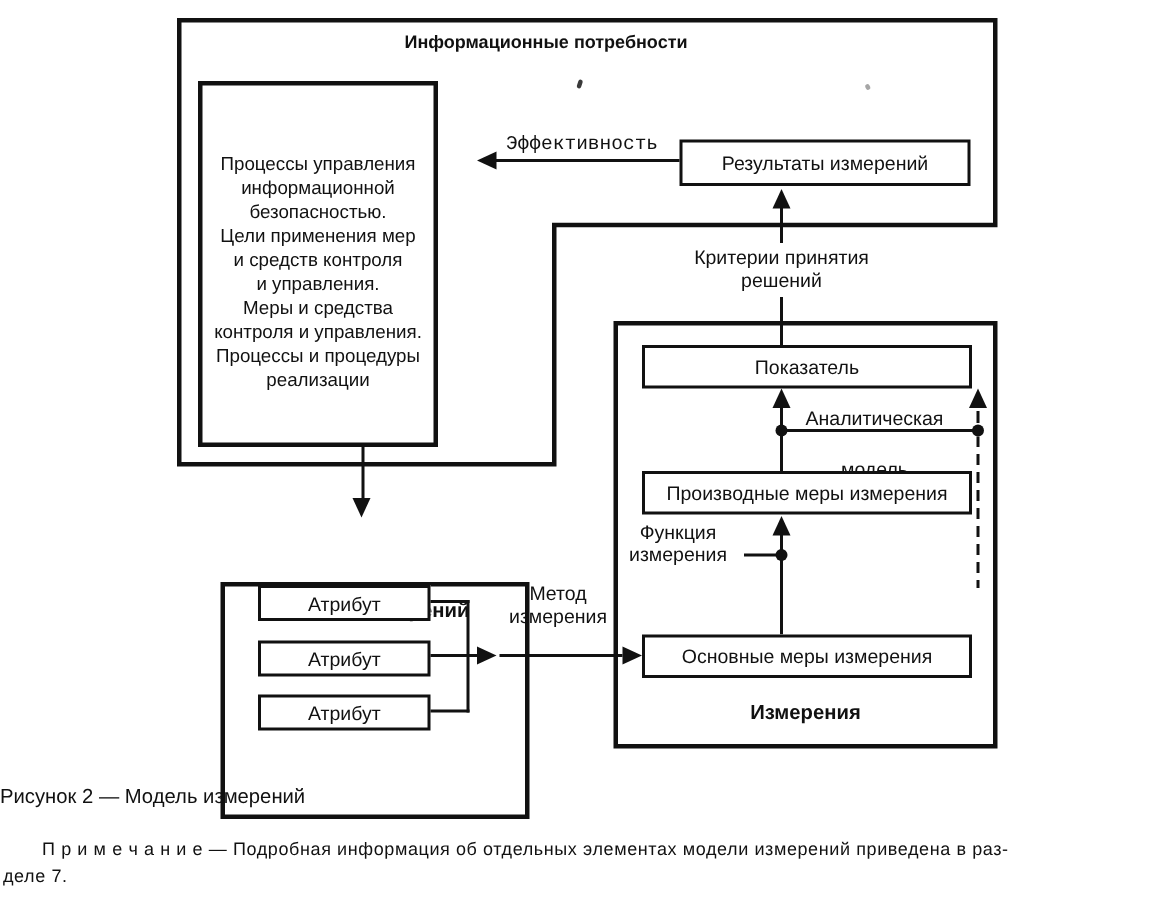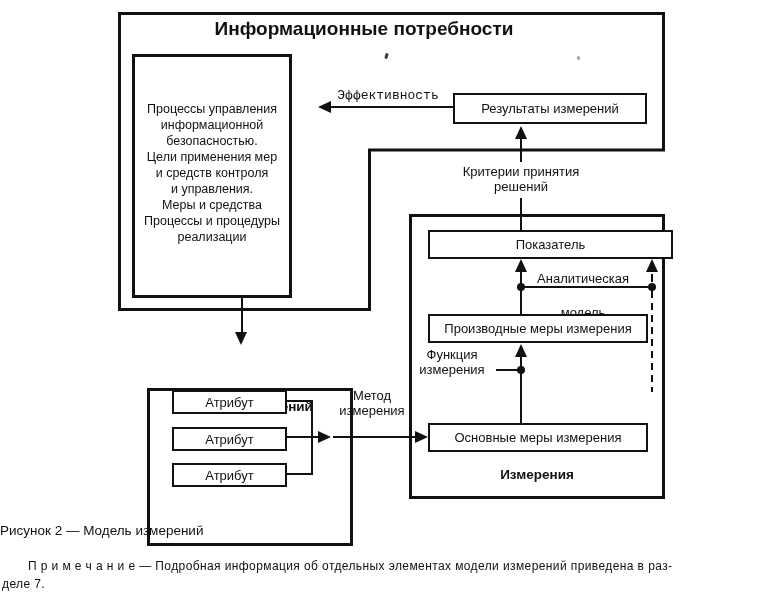--- a/index.html
+++ b/index.html
@@ -94,34 +94,35 @@
 </style>
 </head>
 <body>
 
 <div class="page">
 
   <svg class="abs" style="left:0;top:0;" width="776" height="599" viewBox="0 0 776 599">
     <path d="M119.5,13.5 H663.5 V150 H369.5 V309.5 H119.5 Z" fill="none" stroke="#111111" stroke-width="3"></path>
   </svg>
 
-  <div class="lbl bold" style="left:119px;top:21px;width:490px;font-size:19px;">Информационные потребности</div>
+  <div class="lbl bold" style="left:119px;top:21px;width:490px;font-size:12px;">Информационные потребности</div>
 
   <div class="speck" style="left:385px;top:53px;width:3px;height:6px;transform:rotate(18deg);"></div>
   <div class="speck" style="left:577px;top:56px;width:3px;height:4px;opacity:0.45;transform:rotate(-30deg);"></div>
 
   <div class="thickbox" style="left:132px;top:54px;width:160px;height:244px;">
     <div class="proc-text">
       <div>Процессы управления</div>
       <div>информационной</div>
       <div>безопасностью.</div>
       <div>Цели применения мер</div>
       <div>и средств контроля</div>
       <div>и управления.</div>
       <div>Меры и средства</div>
+      <div>контроля и управления.</div>
       <div>Процессы и процедуры</div>
       <div>реализации</div>
     </div>
   </div>
 
   <div class="box" style="left:453px;top:93px;width:194px;height:31px;">
     <span>Результаты измерений</span>
   </div>
 
   <div class="lbl" style="left:330px;top:88px;width:116px;font-family:Liberation Mono, monospace;">Эффективность</div>
@@ -134,21 +135,21 @@
     <div>Критерии принятия</div>
     <div>решений</div>
   </div>
   <div class="vline" style="left:520px;top:198px;width:2px;height:17px;"></div>
 
   <div class="thickbox" style="left:409px;top:214px;width:256px;height:285px;"></div>
   <div class="lbl bold" style="left:409px;top:467px;width:256px;font-size:13.5px;">Измерения</div>
 
   <div class="vline" style="left:520px;top:215px;width:2px;height:16px;"></div>
 
-  <div class="box" style="left:428px;top:230px;width:245px;height:29px;">
+  <div class="box" style="left:428px;top:230px;width:220px;height:29px;">
     <span>Показатель</span>
   </div>
 
   <div class="arr arr-up" style="left:515px;top:259px;"></div>
   <div class="vline" style="left:520px;top:270px;width:2px;height:45px;"></div>
   <div class="dot" style="left:517px;top:283px;"></div>
   <div class="hline" style="left:521px;top:286px;width:131px;height:2px;"></div>
   <div class="dot" style="left:648px;top:283px;"></div>
   <div class="arr arr-up" style="left:646px;top:259px;"></div>
   <div class="vline" style="left:651px;top:274px;width:2px;height:8px;"></div>

